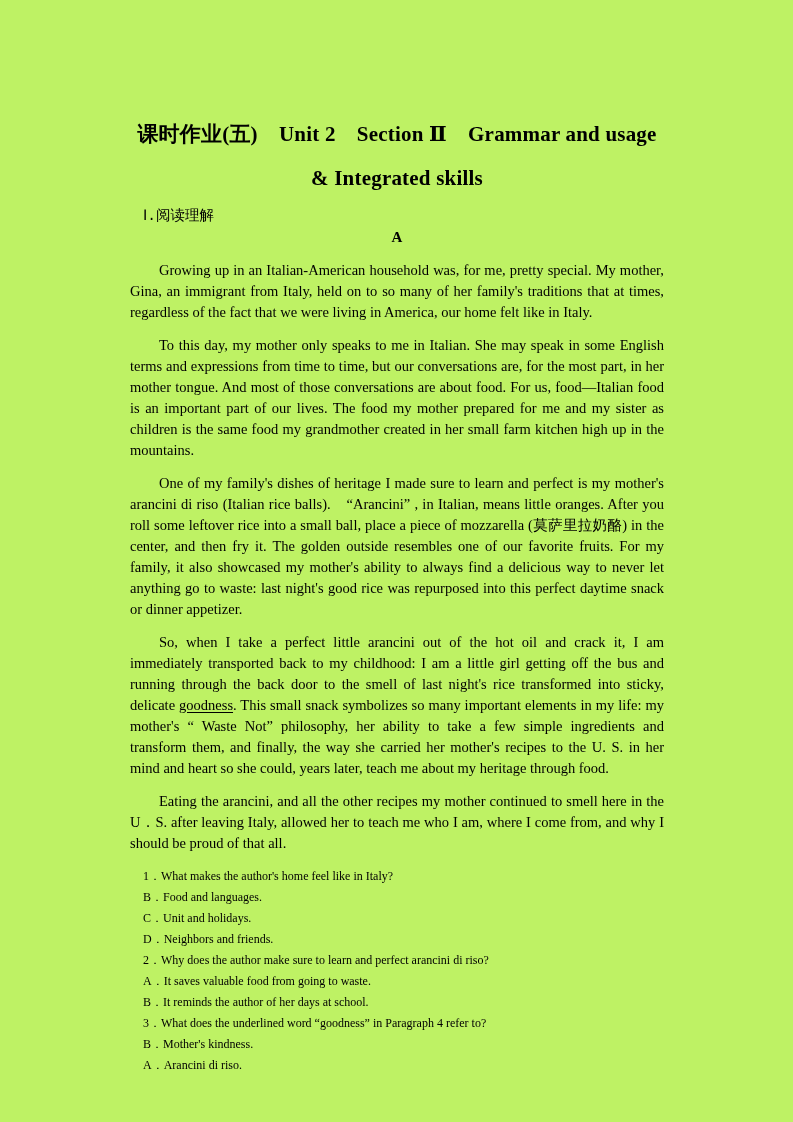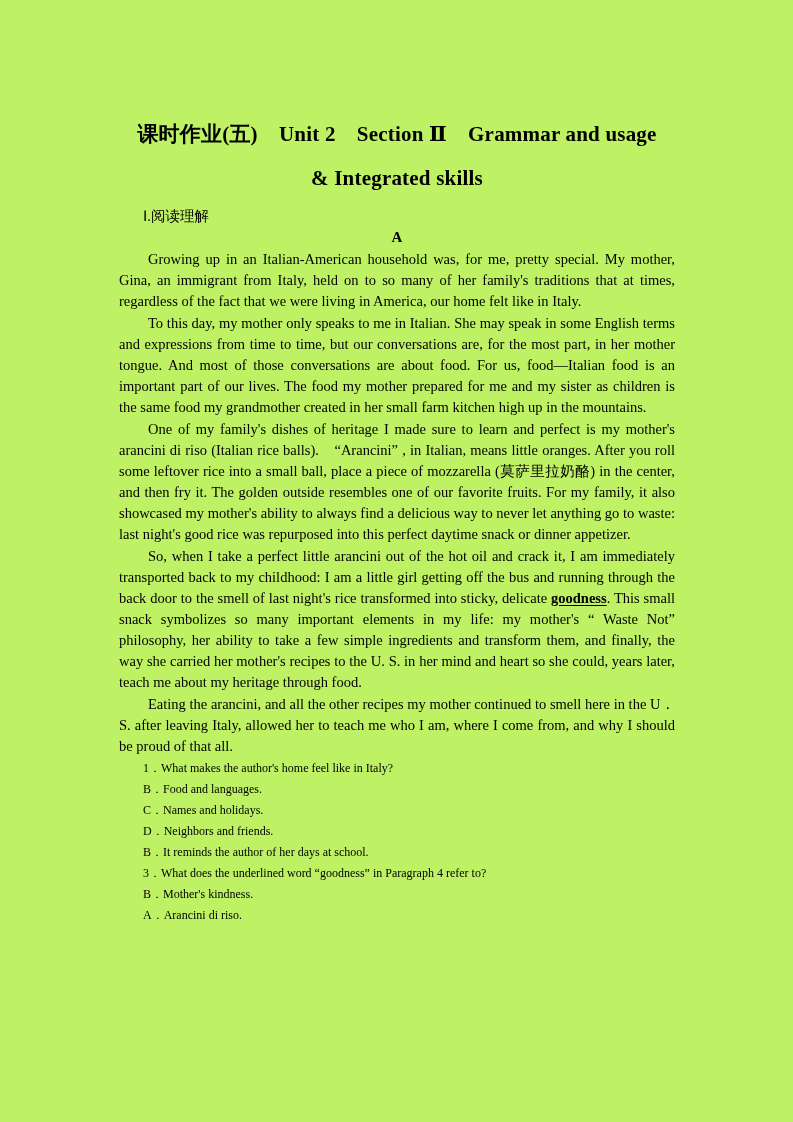--- a/index.html
+++ b/index.html
@@ -25,42 +25,41 @@
   .doc-title {
     margin: 0 0 6px 0;
     font-size: 21px;
     font-weight: bold;
     text-align: center;
     line-height: 44px;
     letter-spacing: 0.2px;
   }
   .t-line { display: block; }
   .section-heading {
-    font-family: Liberation Serif, serif;
+    font-family: Liberation Mono, monospace;
     font-size: 14.5px;
     line-height: 21px;
     padding-left: 25px;
   }
   .passage-label {
     text-align: center;
     font-weight: bold;
     font-size: 15px;
     line-height: 21px;
   }
   .para {
-    margin: 1px;
+    margin: 12px;
     text-align: justify;
     text-indent: 29px;
     font-size: 14.5px;
     line-height: 21px;
   }
   .underlined {
     text-decoration: underline;
     text-underline-offset: 2px;
-    font-weight: bold;
   }
   .q-line {
     font-size: 12px;
     line-height: 21px;
     padding-left: 25px;
   }
 </style>
 </head>
 <body>
 
@@ -78,25 +77,27 @@
 
     <p class="para">Growing up in an Italian-American household was, for me, pretty special. My mother, Gina, an immigrant from Italy, held on to so many of her family's traditions that at times, regardless of the fact that we were living in America, our home felt like in Italy.</p>
     <p class="para">To this day, my mother only speaks to me in Italian. She may speak in some English terms and expressions from time to time, but our conversations are, for the most part, in her mother tongue. And most of those conversations are about food. For us, food—Italian food is an important part of our lives. The food my mother prepared for me and my sister as children is the same food my grandmother created in her small farm kitchen high up in the mountains.</p>
     <p class="para">One of my family's dishes of heritage I made sure to learn and perfect is my mother's arancini di riso (Italian rice balls).　“Arancini” , in Italian, means little oranges. After you roll some leftover rice into a small ball, place a piece of mozzarella (莫萨里拉奶酪) in the center, and then fry it. The golden outside resembles one of our favorite fruits. For my family, it also showcased my mother's ability to always find a delicious way to never let anything go to waste: last night's good rice was repurposed into this perfect daytime snack or dinner appetizer.</p>
     <p class="para"><span>So, when I take a perfect little arancini out of the hot oil and crack it, I am immediately transported back to my childhood: I am a little girl getting off the bus and running through the back door to the smell of last night's rice transformed into sticky, delicate </span><span class="underlined">goodness</span><span>. This small snack symbolizes so many important elements in my life: my mother's “ Waste Not” philosophy, her ability to take a few simple ingredients and transform them, and finally, the way she carried her mother's recipes to the U. S. in her mind and heart so she could, years later, teach me about my heritage through food.</span></p>
     <p class="para">Eating the arancini, and all the other recipes my mother continued to smell here in the U．S. after leaving Italy, allowed her to teach me who I am, where I come from, and why I should be proud of that all.</p>
 
     <div>
       <div class="q-line">1．What makes the author's home feel like in Italy?</div>
       <div class="q-line">B．Food and languages.</div>
-      <div class="q-line">C．Names and holidays.</div>
+      <div class="q-line">C．Unit and holidays.</div>
       <div class="q-line">D．Neighbors and friends.</div>
     </div>
 
     <div>
+      <div class="q-line">2．Why does the author make sure to learn and perfect arancini di riso?</div>
+      <div class="q-line">A．It saves valuable food from going to waste.</div>
       <div class="q-line">B．It reminds the author of her days at school.</div>
     </div>
 
     <div>
       <div class="q-line">3．What does the underlined word “goodness” in Paragraph 4 refer to?</div>
       <div class="q-line">B．Mother's kindness.</div>
       <div class="q-line">A．Arancini di riso.</div>
     </div>
 
   </div>

